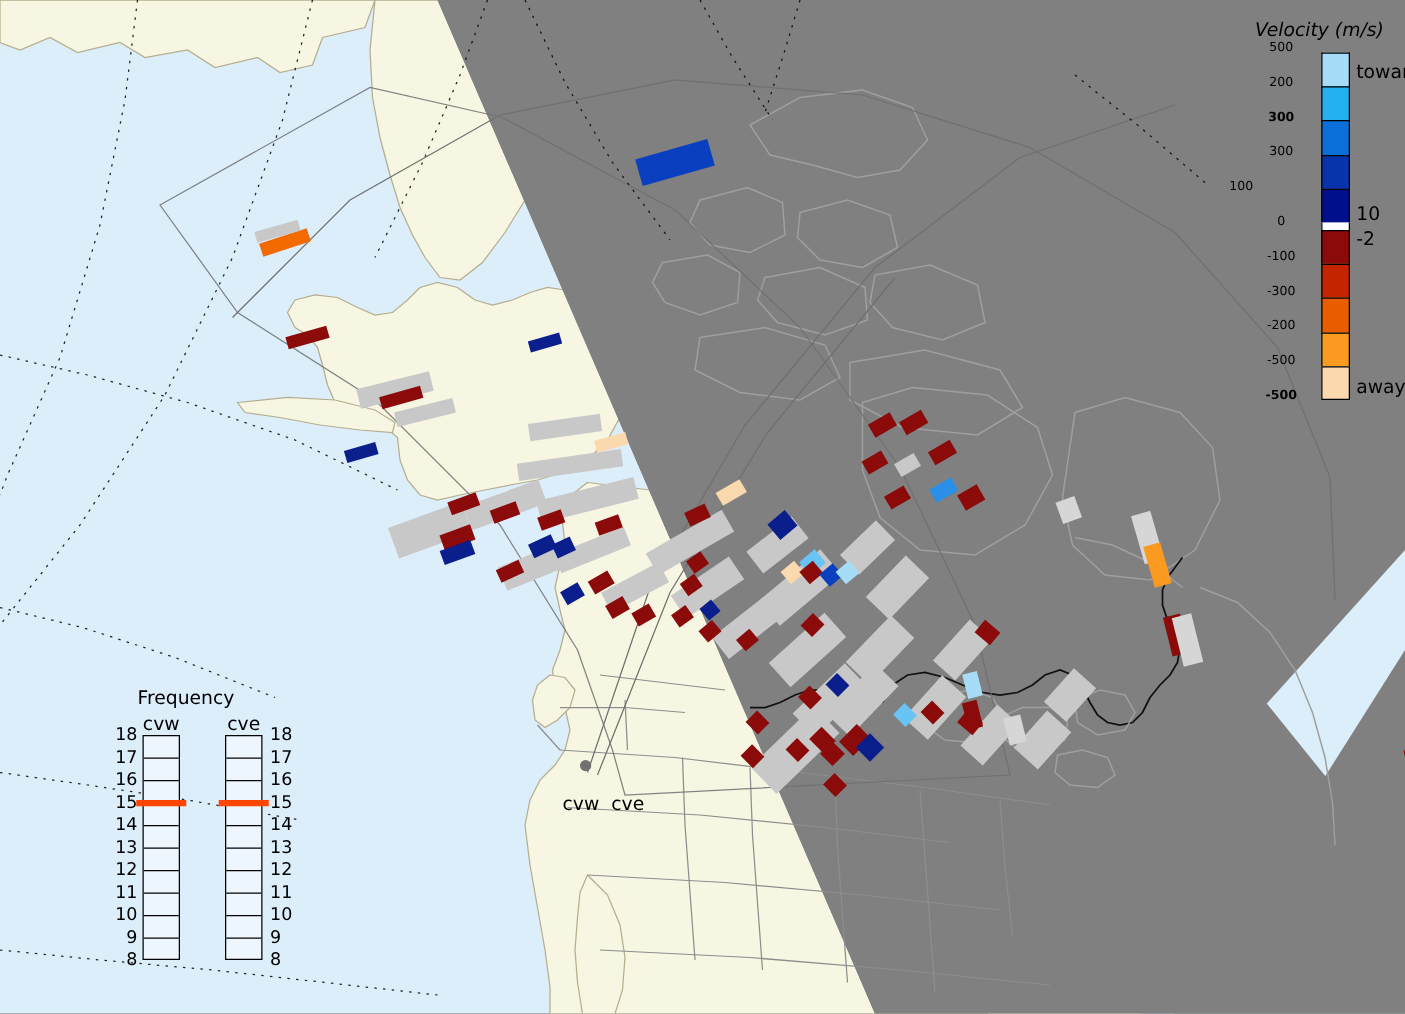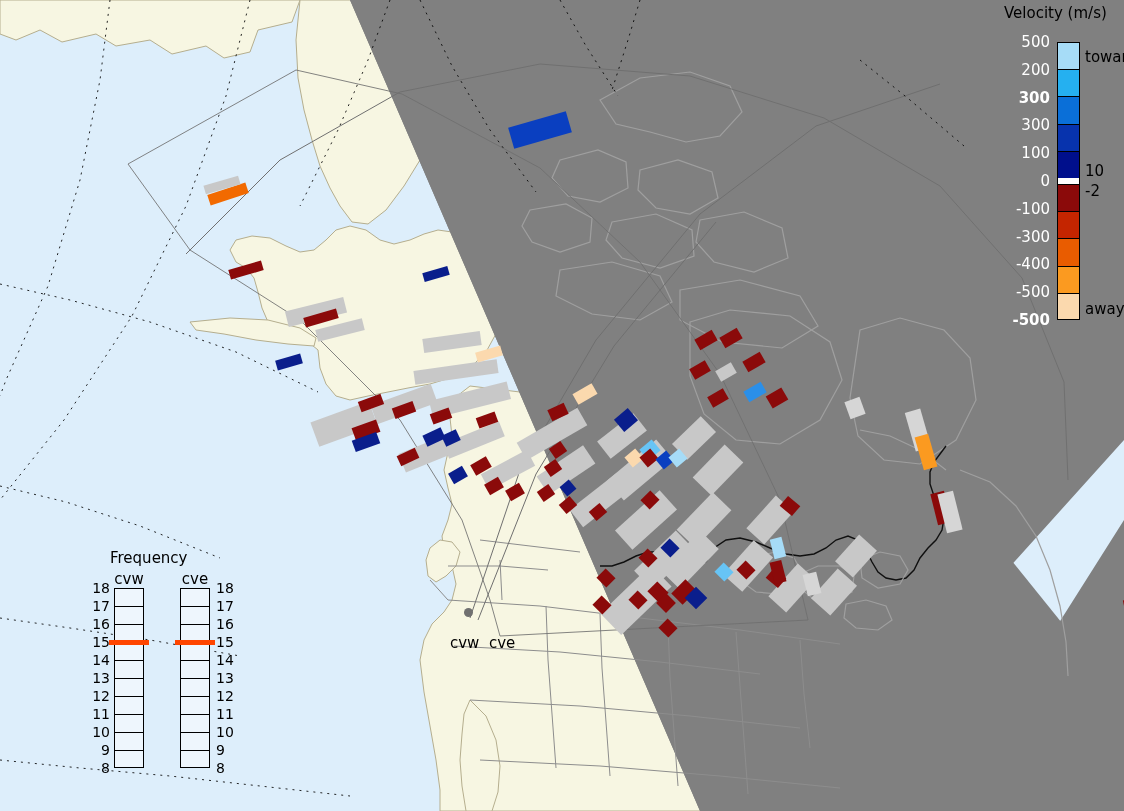--- a/index.html
+++ b/index.html
@@ -8,24 +8,24 @@
   #mapsvg{position:absolute;left:0;top:0;width:1124px;height:811px;}
   .title{position:absolute;left:8px;top:2px;font-size:15px;color:#000;
          line-height:15px;white-space:pre;letter-spacing:0px;}
   
   #cbar{position:absolute;left:1057px;top:42px;width:23px;height:278px;}
   .cb-band{width:23px;box-sizing:border-box;border:1px solid #000;
            border-bottom:none;}
   .cb-band:last-child{border-bottom:1px solid #000;}
   .cb-zero{width:23px;height:6px;background:#ffffff;box-sizing:border-box;
            border-left:1px solid #000;border-right:1px solid #000;}
-  .cb-title{position:absolute;left:1004px;top:4px;font-size:15px;color:#000;
-            white-space:nowrap;}
+  .cb-title{position:absolute;left:1004px;top:15px;font-size:15px;color:#000;
+            white-space:nowrap;font-style:italic;}
   .cb-tickwrap{position:absolute;left:0;top:0;width:1124px;height:811px;}
-  .cb-lab-l{position:absolute;width:50px;text-align:right;font-size:15px;color:#ffffff;}
+  .cb-lab-l{position:absolute;width:50px;text-align:center;font-size:10px;color:#000000;}
   .cb-lab-r{position:absolute;left:1085px;font-size:15px;color:#000;white-space:nowrap;}
   
   .freq-title{position:absolute;left:110px;top:549px;font-size:15px;color:#000;}
   .freq-head{position:absolute;font-size:15px;color:#000;text-align:center;width:46px;}
   .freq-bar{position:absolute;width:30px;border:1px solid #000;background:#eef6fd;
             box-sizing:border-box;}
   .freq-cell{height:16.7px;border-bottom:1px solid #000;box-sizing:border-box;}
   .freq-cell:last-child{border-bottom:none;}
   .freq-mark{position:absolute;width:40px;height:5px;background:#ff4500;}
   .freq-num{position:absolute;font-size:14px;color:#000;width:22px;text-align:right;}
@@ -292,25 +292,25 @@
       <div class="cb-band" style="height: 27.2px; background: rgb(196, 37, 0);"></div>
       <div class="cb-band" style="height: 27.2px; background: rgb(233, 92, 0);"></div>
       <div class="cb-band" style="height: 27.2px; background: rgb(251, 154, 32);"></div>
       <div class="cb-band" style="height: 27.2px; background: rgb(251, 217, 174);"></div>
     </div>
   <div class="cb-tickwrap" id="cb-ticks">
       <div class="cb-lab-l" style="left: 1000px; top: 33px;">500</div>
       <div class="cb-lab-l" style="left: 1000px; top: 60.8px;">200</div>
       <div class="cb-lab-l" style="left: 1000px; top: 88.6px; font-weight: bold;">300</div>
       <div class="cb-lab-l" style="left: 1000px; top: 116.4px;">300</div>
-      <div class="cb-lab-l" style="left: 1000px; top: 144.2px;">100</div>
+      <div class="cb-lab-l" style="left: 968px; top: 144.2px;">100</div>
       <div class="cb-lab-l" style="left: 1000px; top: 172px;">0</div>
       <div class="cb-lab-l" style="left: 1000px; top: 199.8px;">-100</div>
       <div class="cb-lab-l" style="left: 1000px; top: 227.6px;">-300</div>
-      <div class="cb-lab-l" style="left: 1000px; top: 255.4px;">-400</div>
+      <div class="cb-lab-l" style="left: 1000px; top: 255.4px;">-200</div>
       <div class="cb-lab-l" style="left: 1000px; top: 283.2px;">-500</div>
       <div class="cb-lab-l" style="left: 1000px; top: 311px; font-weight: bold;">-500</div>
     </div>
   <div class="cb-lab-r" style="top:48px;">toward</div>
   <div class="cb-lab-r" style="top:162px;">10</div>
   <div class="cb-lab-r" style="top:182px;">-2</div>
   <div class="cb-lab-r" style="top:300px;">away</div>
 
   <div class="freq-title">Frequency</div>
   <div id="freq-area">

